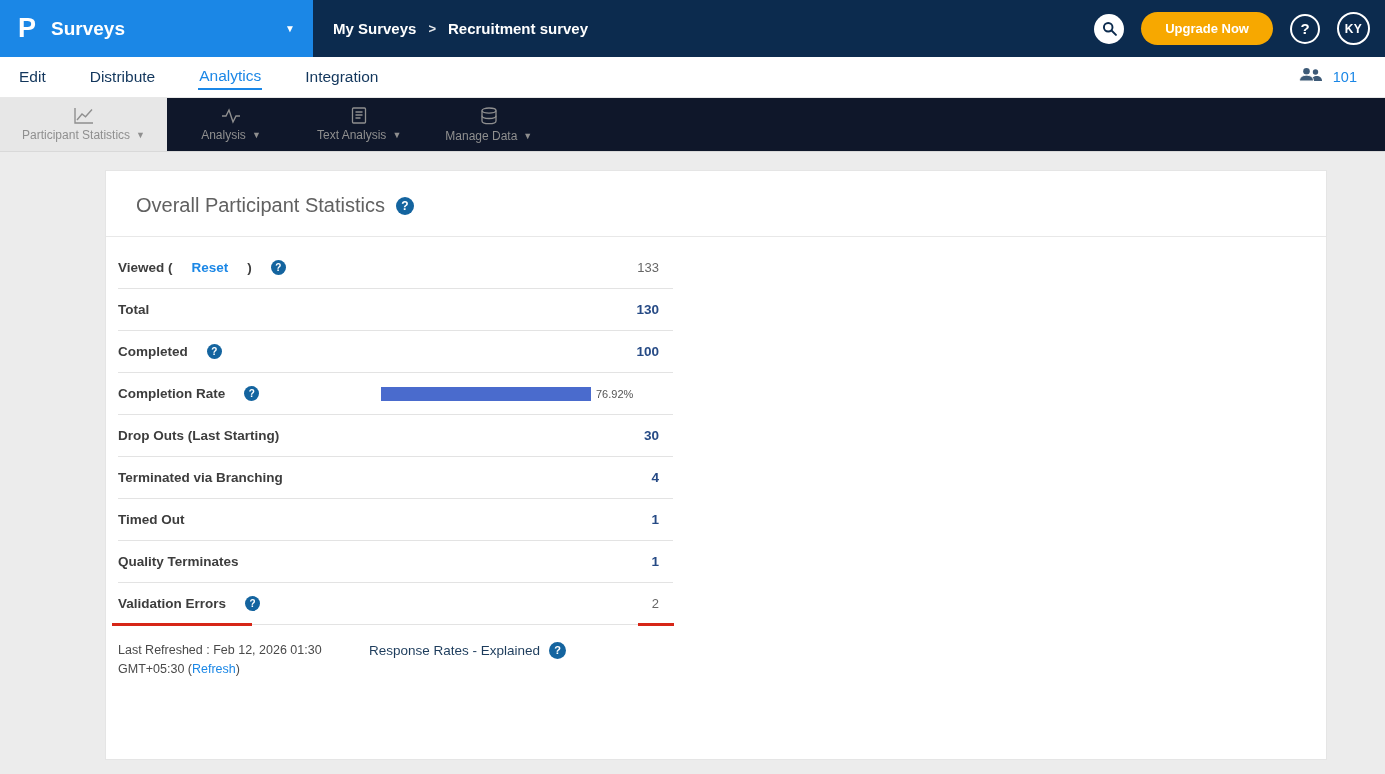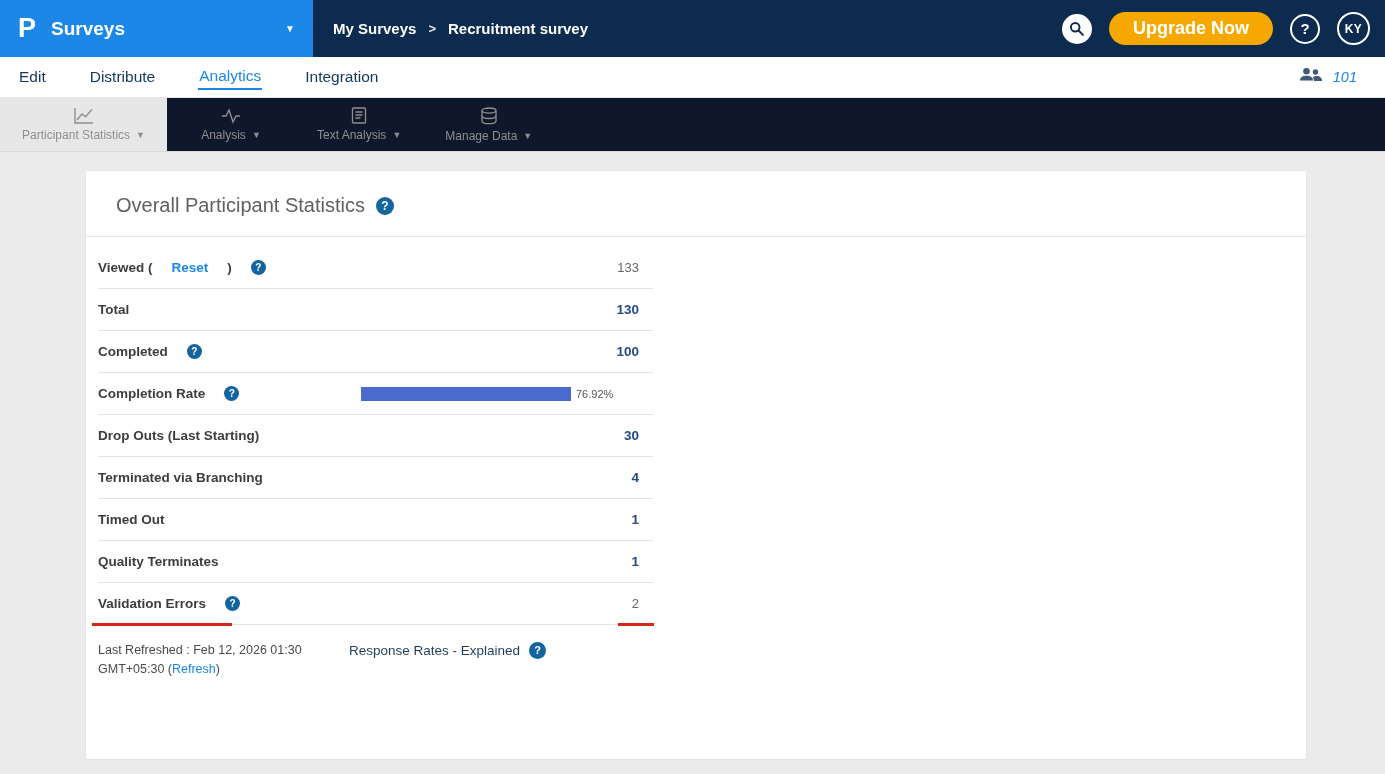--- a/index.html
+++ b/index.html
@@ -29,39 +29,39 @@
   .breadcrumb{display:flex;align-items:center;gap:12px;margin-left:20px;color:#fff;
     font-size:15px;font-weight:bold;}
   .crumb-sep{font-size:13px;font-weight:bold;opacity:.9;}
   .header-right{margin-left:auto;display:flex;align-items:center;gap:17px;padding-right:15px;}
   .circle-btn{width:30px;height:30px;border-radius:50%;display:flex;align-items:center;
     justify-content:center;cursor:pointer;flex:none;}
   .search-btn{background:#fff;}
   .outline-btn{border:2px solid #fff;color:#fff;font-weight:bold;font-size:15px;}
   .avatar{width:33px;height:33px;font-size:12px;letter-spacing:.5px;}
   .upgrade-btn{background:var(--accent-orange);color:#fff;border:none;border-radius:17px;
-    height:33px;padding:0 24px;font-size:18px;font-weight:bold;cursor:pointer;
+    height:33px;padding:0 24px;font-size:13px;font-weight:bold;cursor:pointer;
     font-family:"Liberation Sans",sans-serif;}
   
   .nav{height:40px;background:#fff;display:flex;align-items:center;padding:0 18px;}
   .nav-tab{margin-right:42px;font-size:15.5px;color:#12365c;cursor:pointer;padding:3px 1px;}
   .nav-tab.active{color:var(--brand-blue);border-bottom:2px solid var(--brand-blue);}
   .nav-right{margin-left:auto;display:flex;align-items:center;gap:9px;cursor:pointer;padding-right:10px;}
-  .participant-count{color:var(--brand-blue);font-size:14.5px;font-style:italic;}
+  .participant-count{color:var(--brand-blue);font-size:14.5px;}
   
   .toolbar{height:55px;background:#0f172a;border-top:1px solid #e8e8e8;border-bottom:1px solid #d9d9d9;
     display:flex;align-items:stretch;}
   .tool-item{display:flex;flex-direction:column;align-items:center;justify-content:center;
     gap:4px;padding:0 22px;min-width:128px;cursor:pointer;}
   .tool-item.active{background:#e7e7e7;min-width:167px;}
   .tool-label{font-size:12px;color:#8f8f8f;display:flex;align-items:center;gap:6px;white-space:nowrap;}
   .tool-caret{font-size:9px;color:#8f8f8f;}
   .tool-icon svg{display:block;}
   
-  .main{padding-top:18px;}
+  .main{padding-top:18px;padding-left:20px;}
   .card{margin-left:85px;width:1222px;height:590px;background:#fff;border:1px solid #e5e5e5;}
   .card-title-row{display:flex;align-items:center;gap:11px;padding:23px 30px 19px;
     border-bottom:1px solid #e8e8e8;}
   .card-title{font-size:20px;color:#616161;}
   .help-dot{width:17px;height:17px;border-radius:50%;background:var(--help-icon-blue);color:#fff;
     font-size:11px;font-weight:bold;display:inline-flex;align-items:center;justify-content:center;
     cursor:pointer;flex:none;line-height:1;}
   .help-dot.big{width:18px;height:18px;font-size:12px;}
   .help-dot.small{width:15px;height:15px;font-size:10px;}
   

